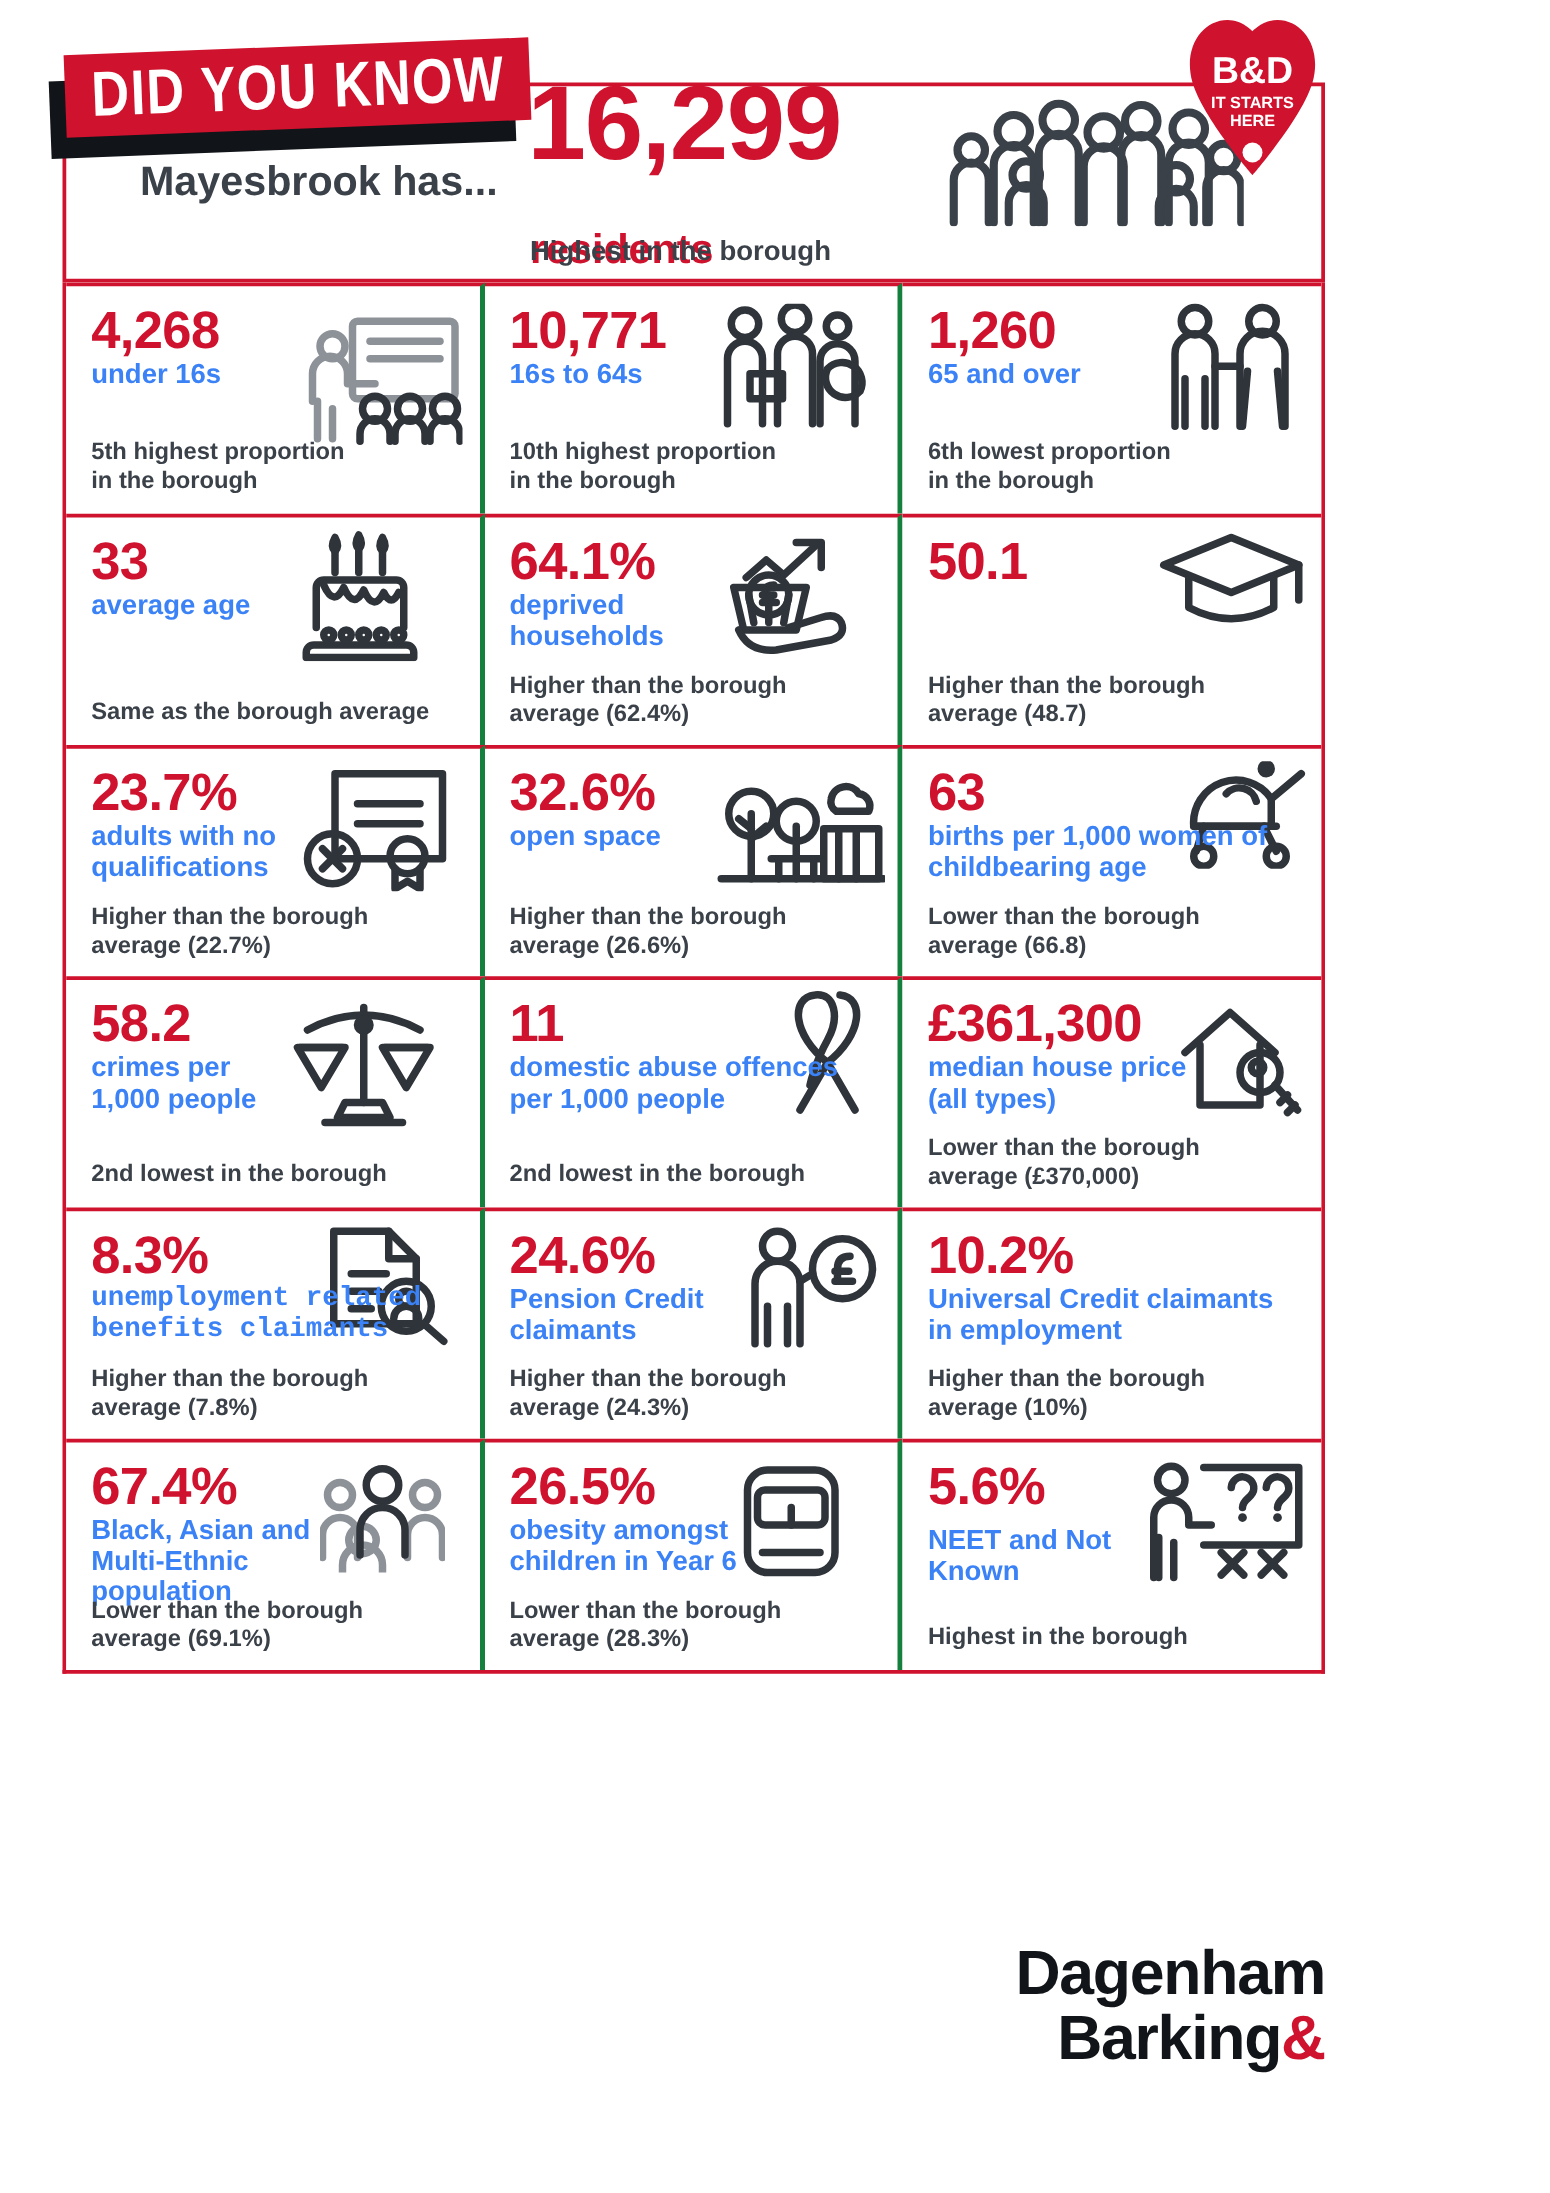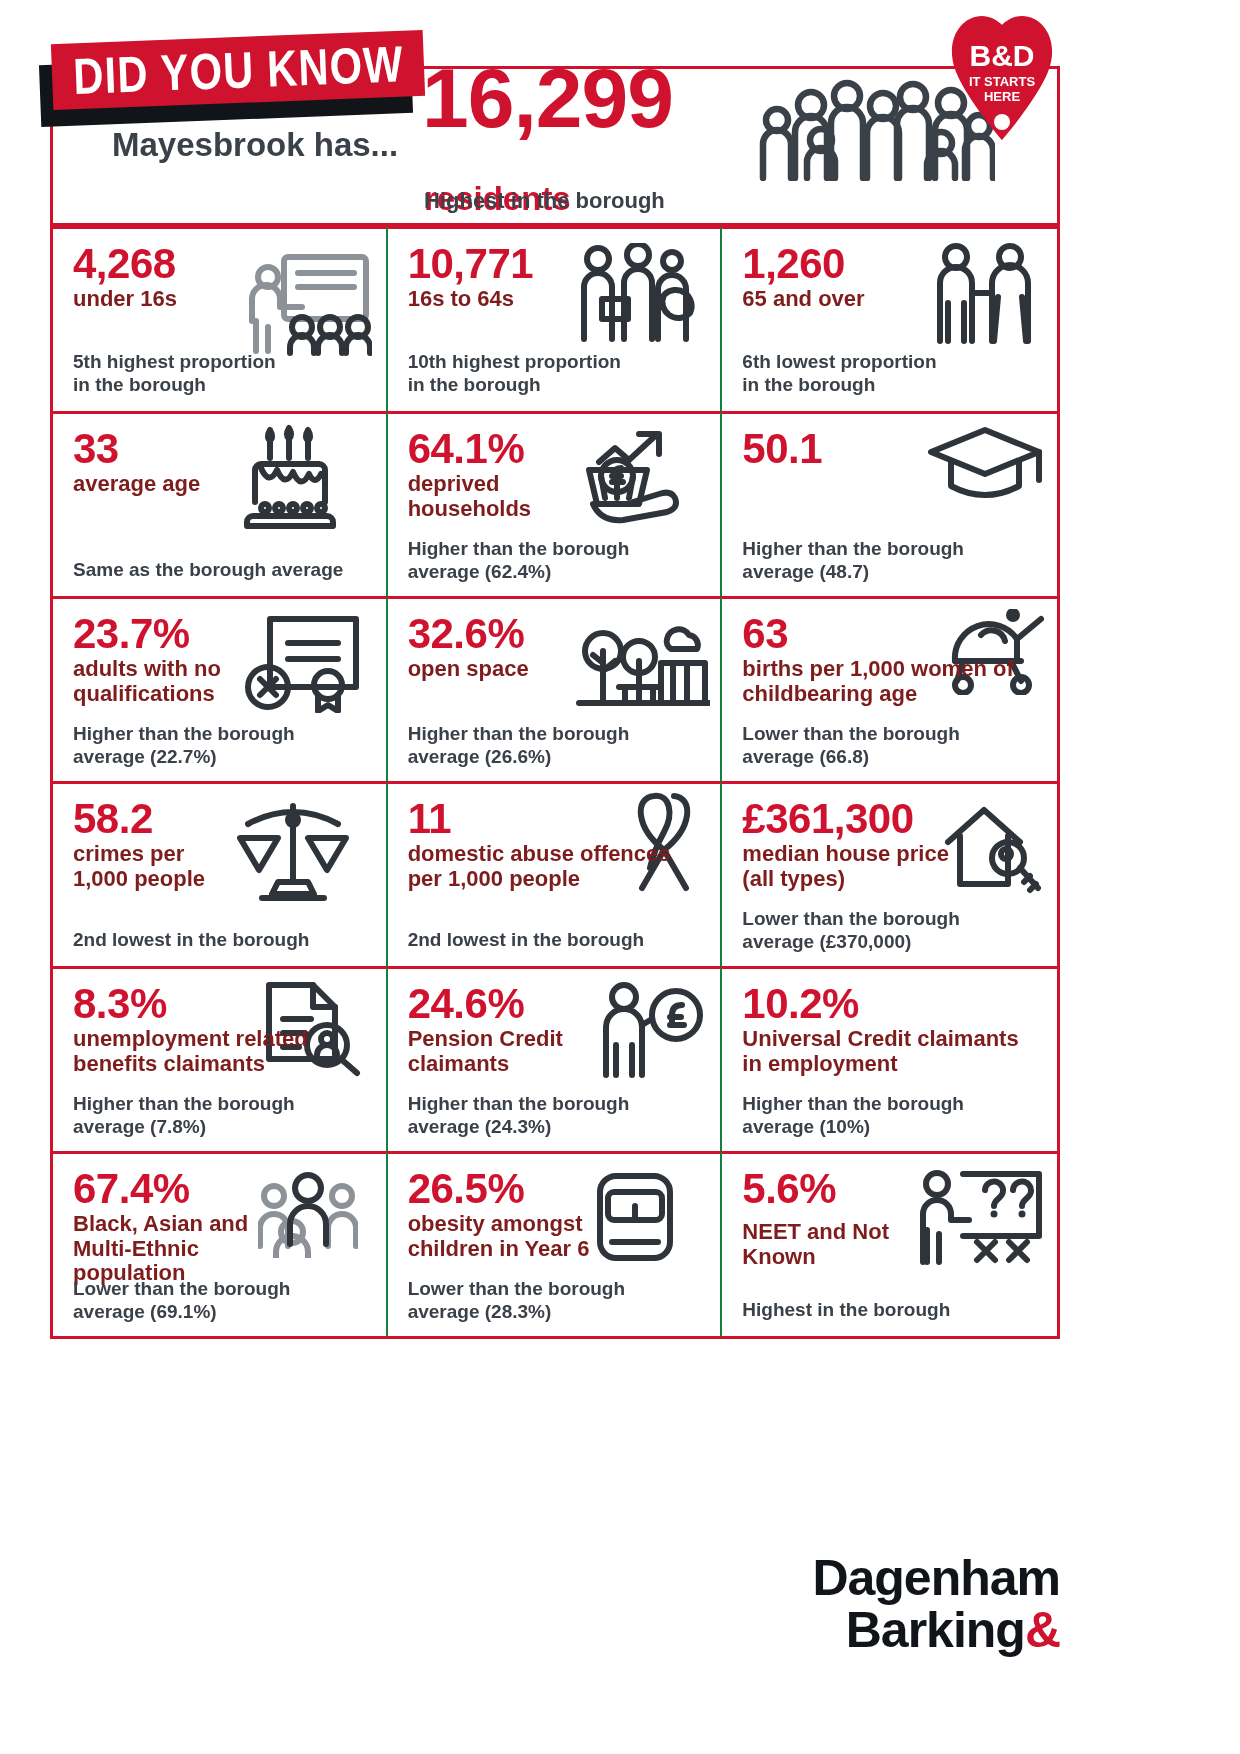--- a/index.html
+++ b/index.html
@@ -136,21 +136,21 @@
     border: 3px solid #cf122d;
     border-top: none;
     box-sizing: border-box;
     display: grid;
     grid-template-columns: 1fr 1fr 1fr;
   }
   .cell {
     position: relative;
     box-sizing: border-box;
     border-top: 3px solid #cf122d;
-    border-right: 2px solid #15803d;
+    border-right: 4px solid #15803d;
     padding: 14px 16px 10px 20px;
     height: 185px;
     overflow: hidden;
     background: #fff;
   }
   .cell.last-col { border-right: none; }
 
   .stat-value {
     font-size: 42px;
     font-weight: bold;
@@ -158,21 +158,21 @@
     line-height: 1.0;
     letter-spacing: -0.5px;
     margin: 0 0 2px 0;
     position: relative;
     z-index: 3;
     white-space: nowrap;
   }
   .stat-label {
     font-size: 22px;
     font-weight: bold;
-    color: #7f1d1d;
+    color: #3b82f6;
     line-height: 1.12;
     position: relative;
     z-index: 3;
     max-width: 260px;
   }
   .stat-note {
     font-size: 19px;
     font-weight: bold;
     color: #3b4149;
     line-height: 1.2;
@@ -511,21 +511,21 @@
           <path d="M22 34 V82 h48 V34"></path>
           <circle cx="70" cy="56" r="16"></circle>
           <path d="M82 66 L100 86 M92 74 L86 80 M98 82 L92 88"></path>
           <circle cx="68" cy="52" r="5"></circle>
         </svg>
       </div>
     </div>
 
     <div class="cell">
       <div class="stat-value">8.3%</div>
-      <div class="stat-label" style="max-width:300px;">unemployment related benefits claimants</div>
+      <div class="stat-label" style="max-width:300px;font-family:Liberation Mono, monospace;">unemployment related benefits claimants</div>
       <div class="stat-note tight">
         <div>Higher than the borough</div>
         <div>average (7.8%)</div>
       </div>
       <div class="cell-icon" style="right:22px; top:10px;">
         <svg width="105" height="98" viewBox="0 0 105 98" fill="none" stroke="#2f343b" stroke-width="6" stroke-linecap="round" stroke-linejoin="round">
           <path d="M10 6 h44 l22 22 v52 H10 Z"></path>
           <path d="M54 6 v22 h22"></path>
           <line x1="24" y1="40" x2="52" y2="40"></line>
           <line x1="24" y1="54" x2="46" y2="54"></line>

